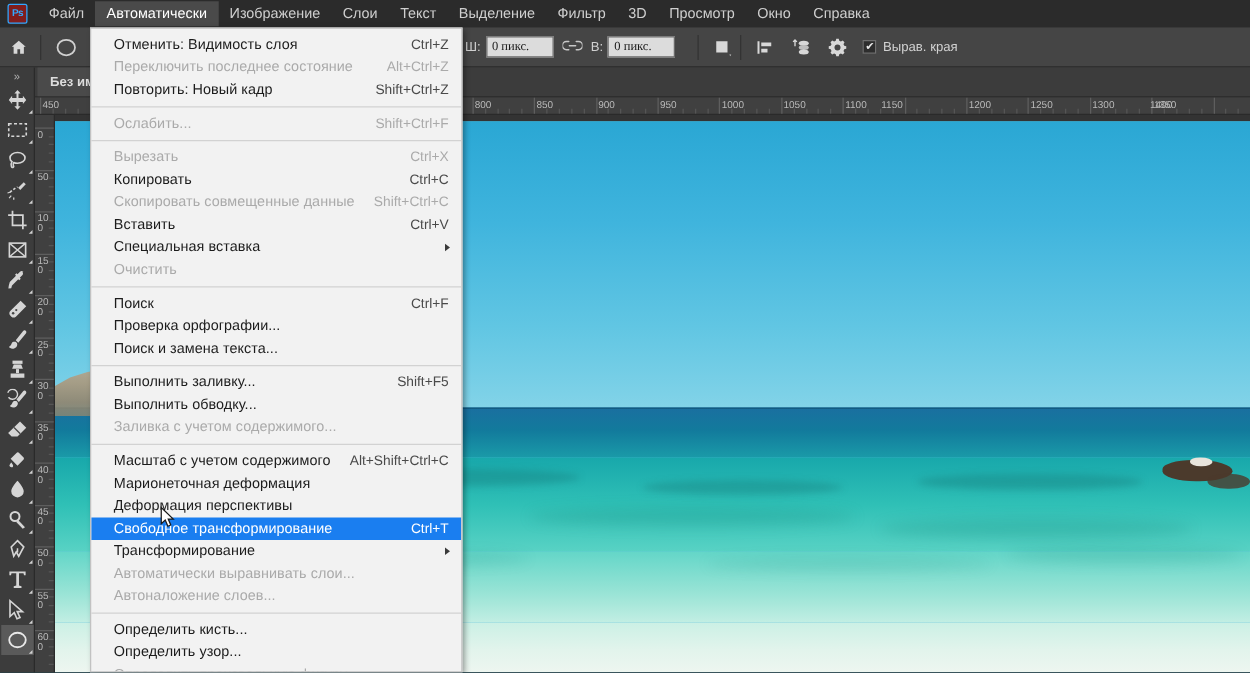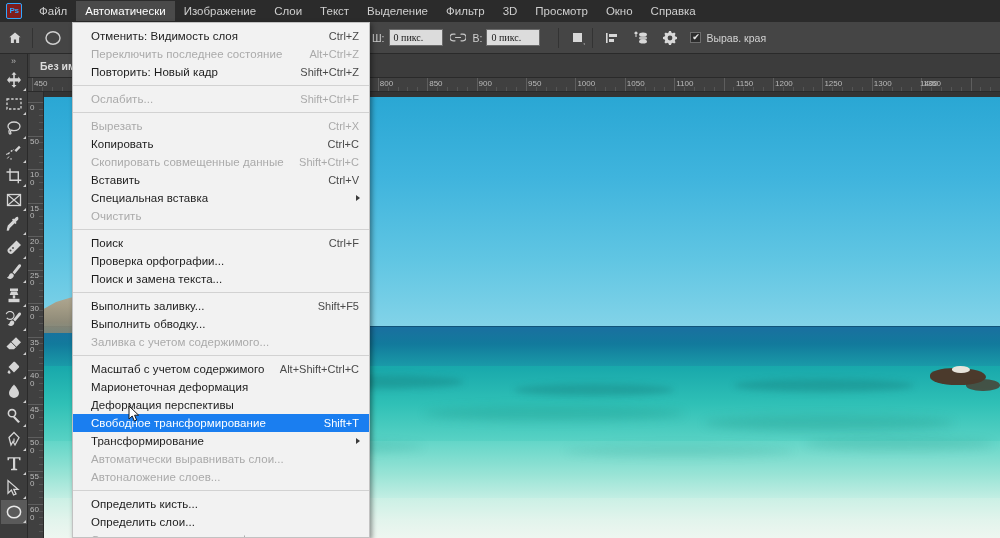--- a/index.html
+++ b/index.html
@@ -439,21 +439,21 @@
       <div class="rh-minor" style="left: 616.56px;"></div>
       <div class="rh-minor" style="left: 626.44px;"></div>
       <div class="rh-minor" style="left: 636.32px;"></div>
       <div class="rh-tick" style="left: 646.2px;"></div>
       <div class="rh-lab" style="left: 646.2px;">1100</div>
       <div class="rh-minor" style="left: 656.08px;"></div>
       <div class="rh-minor" style="left: 665.96px;"></div>
       <div class="rh-minor" style="left: 675.84px;"></div>
       <div class="rh-minor" style="left: 685.72px;"></div>
       <div class="rh-tick" style="left: 695.6px;"></div>
-      <div class="rh-lab" style="left: 706px;">1150</div>
+      <div class="rh-lab" style="left: 675px;">1150</div>
       <div class="rh-minor" style="left: 705.48px;"></div>
       <div class="rh-minor" style="left: 715.36px;"></div>
       <div class="rh-minor" style="left: 725.24px;"></div>
       <div class="rh-minor" style="left: 735.12px;"></div>
       <div class="rh-tick" style="left: 745px;"></div>
       <div class="rh-lab" style="left: 745px;">1200</div>
       <div class="rh-minor" style="left: 754.88px;"></div>
       <div class="rh-minor" style="left: 764.76px;"></div>
       <div class="rh-minor" style="left: 774.64px;"></div>
       <div class="rh-minor" style="left: 784.52px;"></div>
@@ -658,38 +658,38 @@
         <span class="mkey">Alt+Shift+Ctrl+C</span>
       </div>
       <div class="mrow">
         <span class="mlabel">Марионеточная деформация</span>
       </div>
       <div class="mrow">
         <span class="mlabel">Деформация перспективы</span>
       </div>
       <div class="mrow hl">
         <span class="mlabel">Свободное трансформирование</span>
-        <span class="mkey">Shift+T</span>
+        <span class="mkey">Ctrl+T</span>
       </div>
       <div class="mrow">
         <span class="mlabel">Трансформирование</span>
         <span class="marrow"></span>
       </div>
       <div class="mrow dim">
         <span class="mlabel">Автоматически выравнивать слои...</span>
       </div>
       <div class="mrow dim">
         <span class="mlabel">Автоналожение слоев...</span>
       </div>
       <div class="msep"></div>
       <div class="mrow">
         <span class="mlabel">Определить кисть...</span>
       </div>
       <div class="mrow">
-        <span class="mlabel">Определить слои...</span>
+        <span class="mlabel">Определить узор...</span>
       </div>
       <div class="mrow dim">
         <span class="mlabel">Определить произвольную фигуру...</span>
       </div>
     </div>
 
   <div class="cursor" id="cursor-el" style="left: 128px; top: 405px;">
     <svg width="12" height="18" viewBox="0 0 12 18">
       <path d="M1 1 1 14 4.2 11 6.3 16 8.6 15 6.6 10.2 10.6 10.2z" fill="#ffffff" stroke="#1a1a1a" stroke-width="1"></path>
     </svg>

